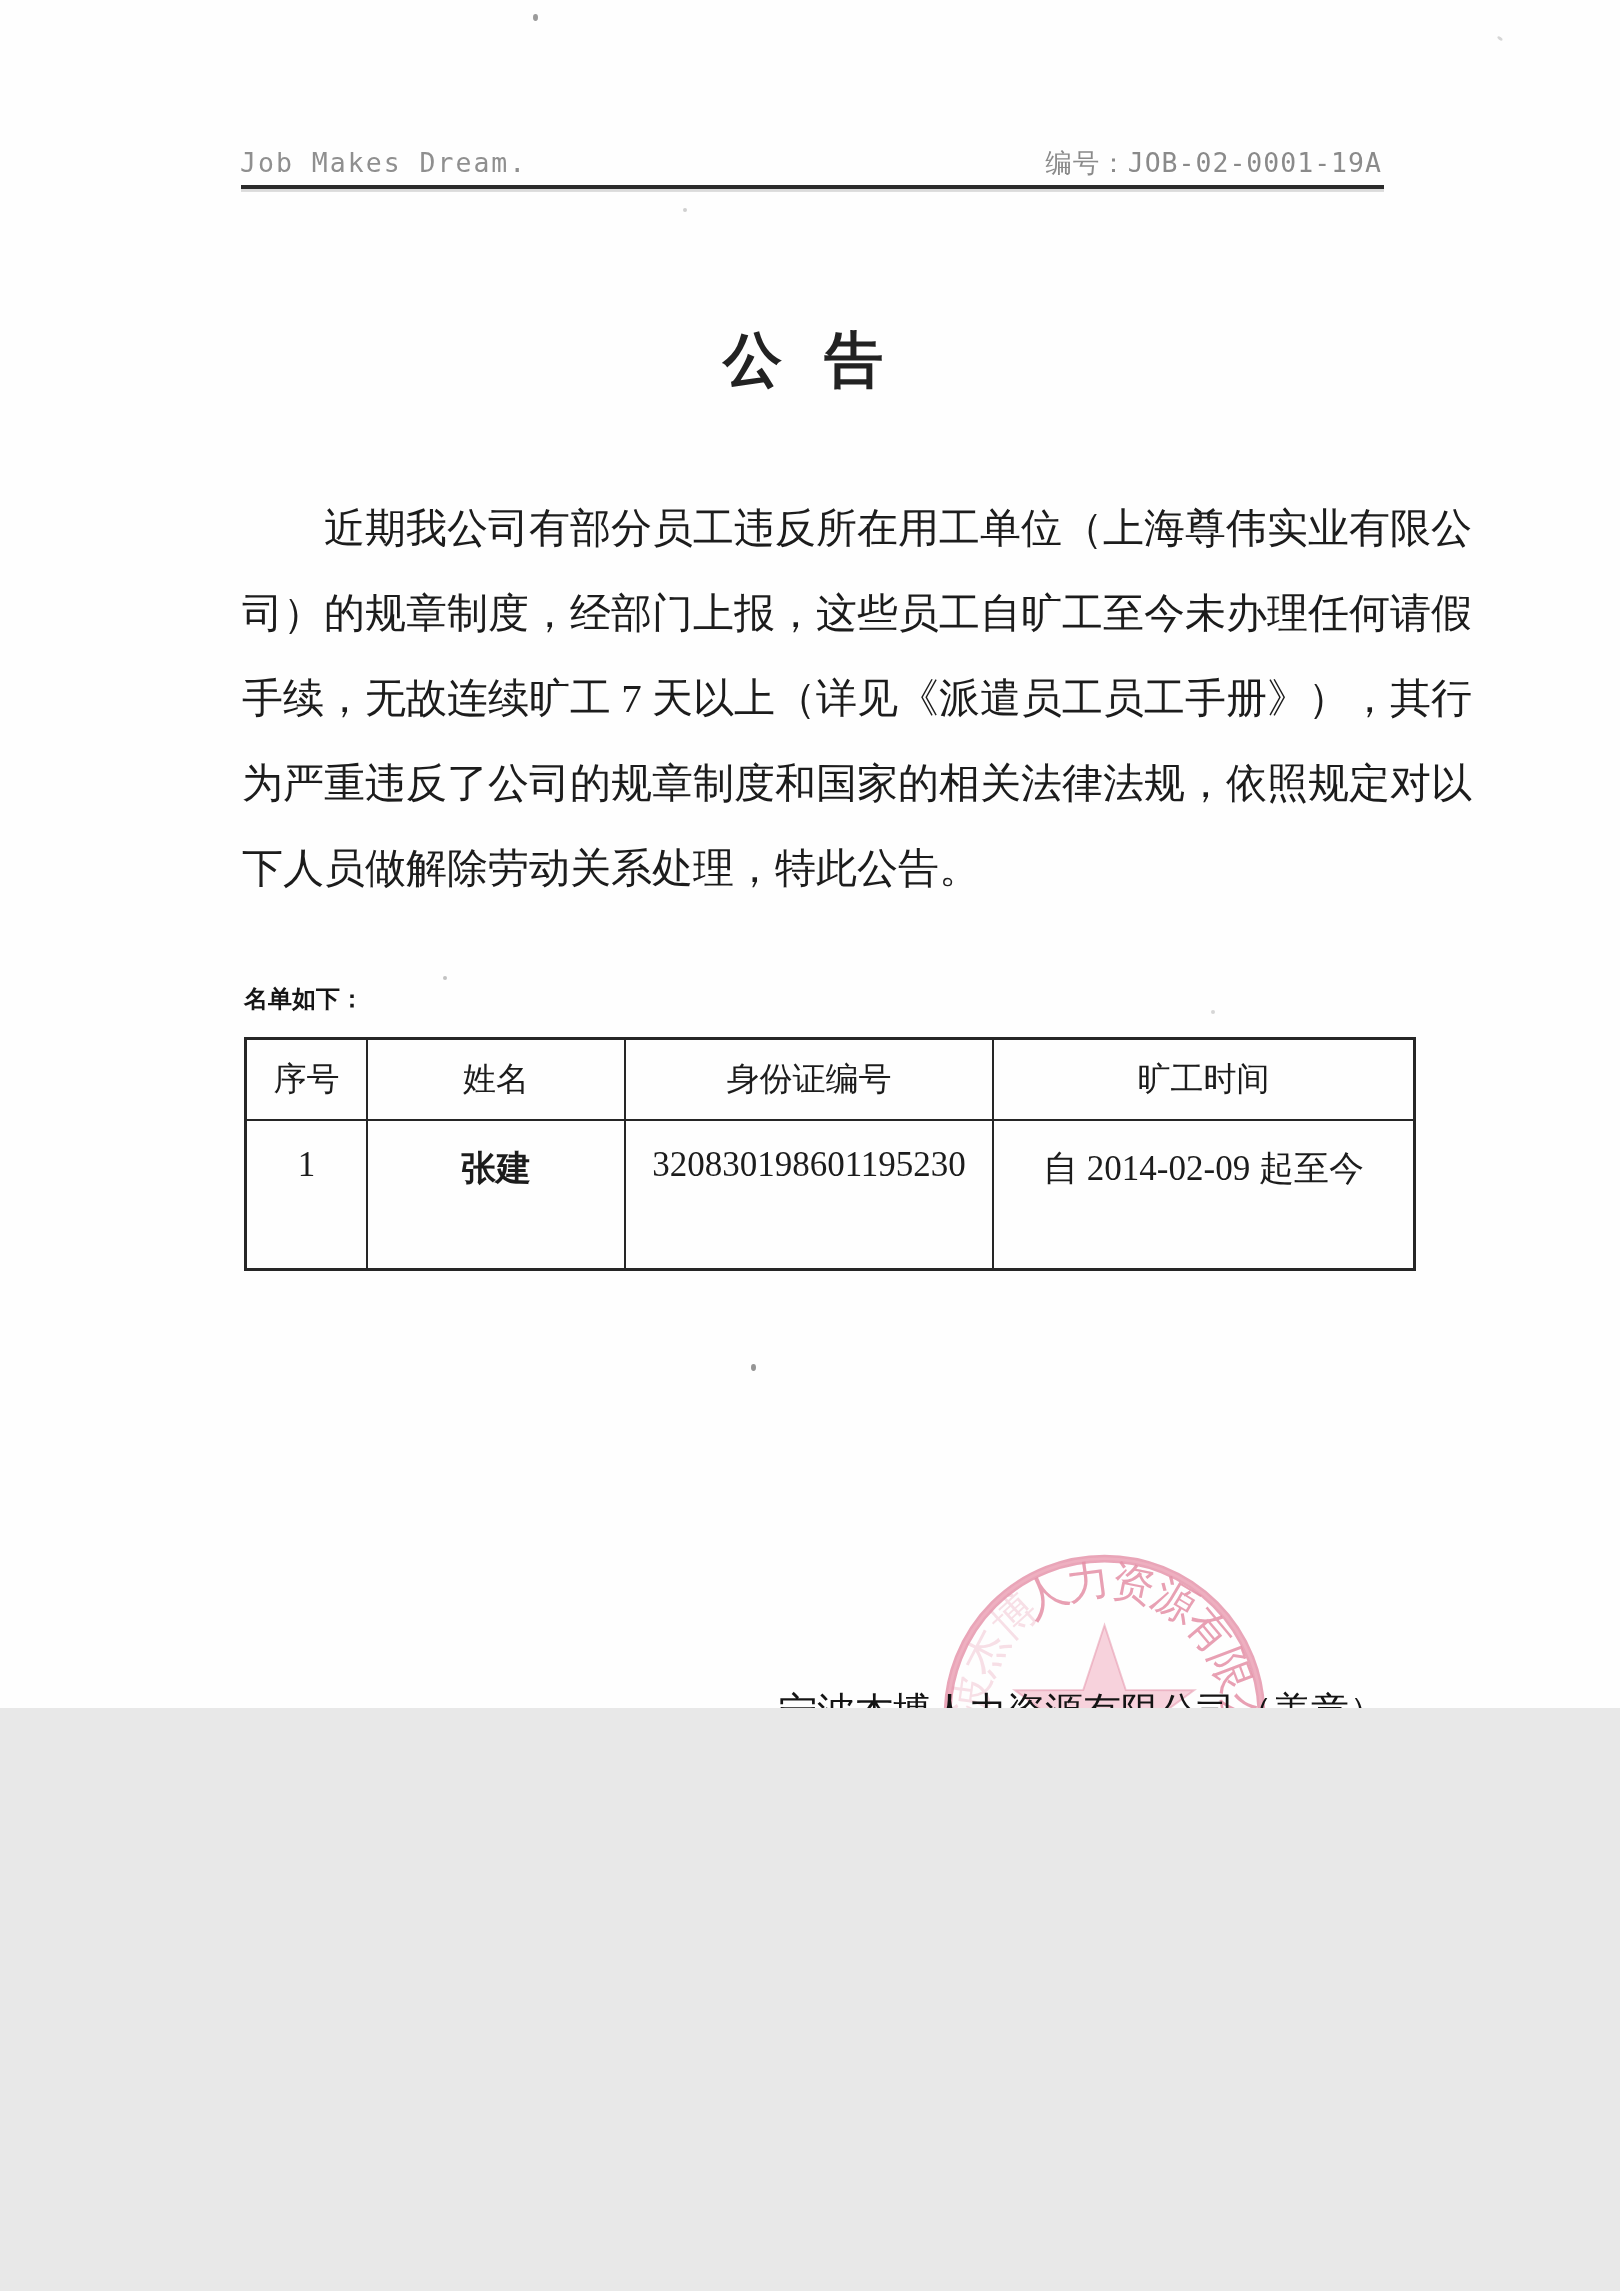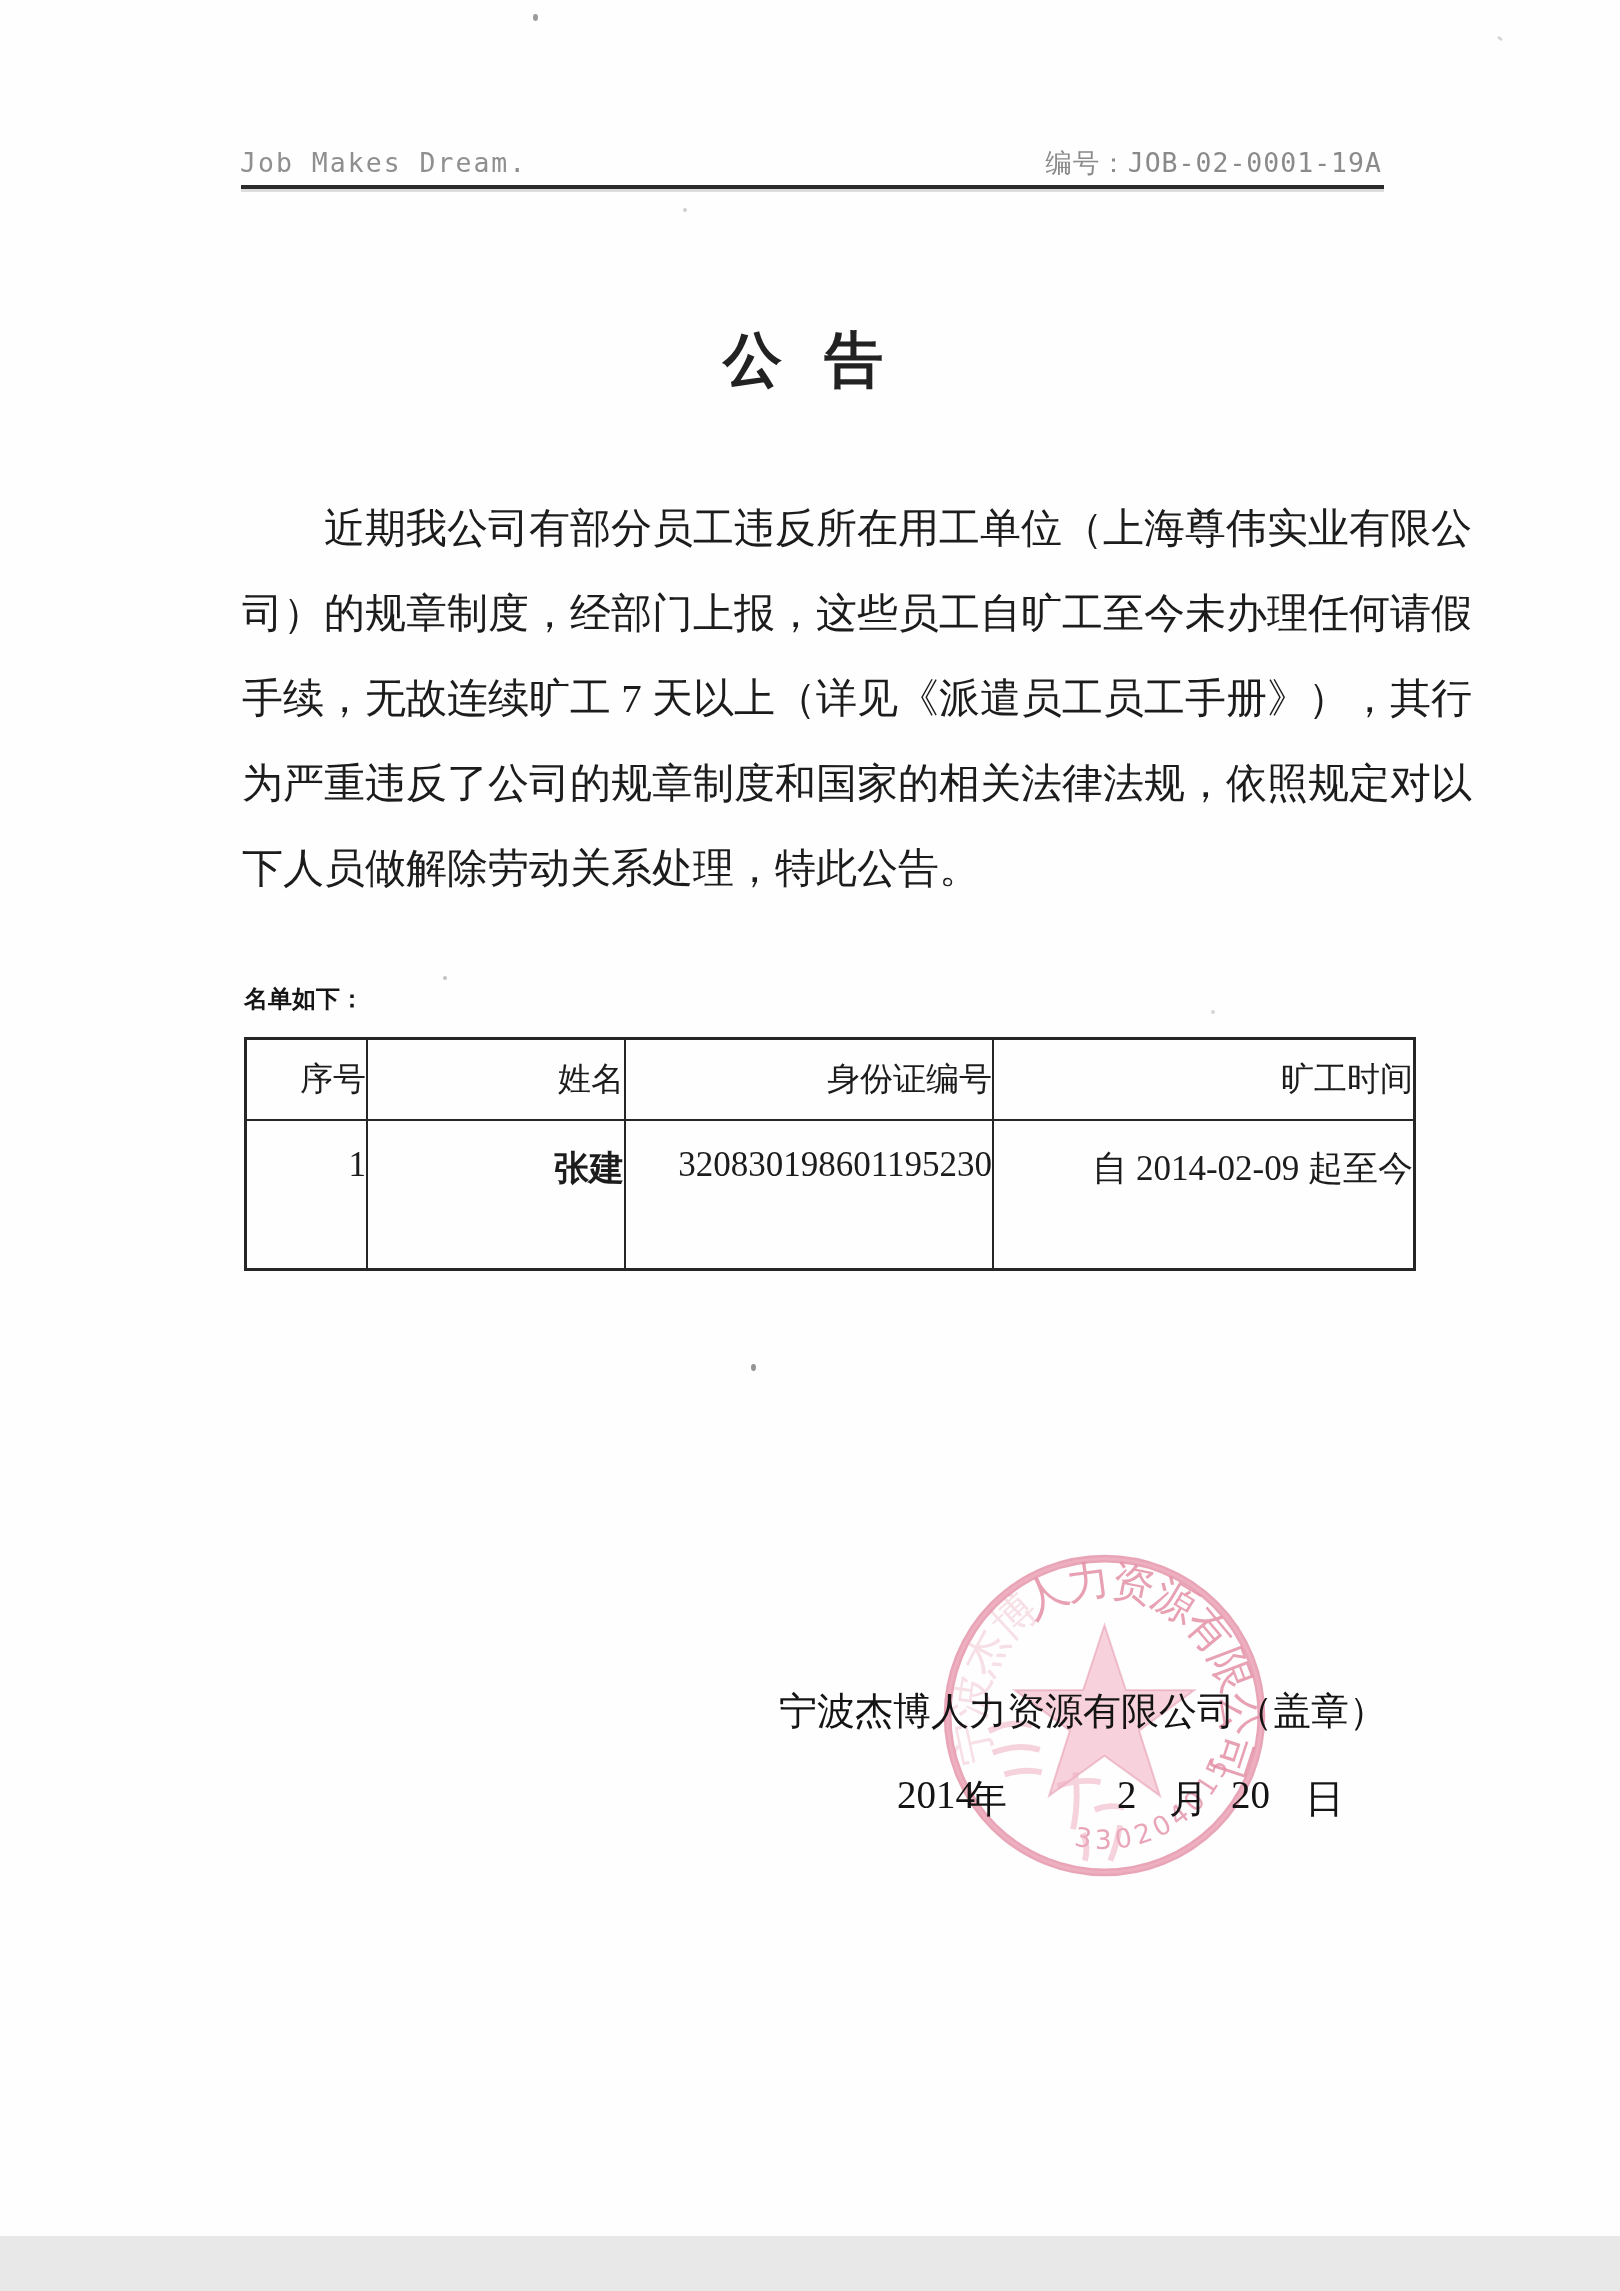--- a/index.html
+++ b/index.html
@@ -1,18 +1,18 @@
 <!DOCTYPE html>
 <html><head>
 <meta charset="utf-8">
 <style>
   html,body{margin:0;padding:0;background:#e8e8e8;}
   .page{
     position:relative;
-    width:1620px;height:2236px;
+    width:1620px;height:1708px;
     background:#fefefe;
     overflow:hidden;
     font-family:"Liberation Serif","DejaVu Serif",serif;
     color:#1d1d1d;
   }
   
   .lh-slogan{
     position:absolute;left:240px;top:147px;
     font-family:"DejaVu Sans Mono","Liberation Mono",monospace;
     font-size:26.5px;color:#8f8f8f;letter-spacing:2px;
@@ -51,21 +51,21 @@
     position:absolute;left:244px;top:983px;
     font-size:24px;font-weight:bold;color:#161616;
   }
   
   .notice-table{
     position:absolute;left:244px;top:1037px;width:1159px;height:205px;
     border-collapse:collapse;table-layout:fixed;
   }
   .notice-table td{
     border:2.9px solid #262626;
-    text-align:right;vertical-align:middle;
+    text-align:center;vertical-align:middle;
     font-size:33px;color:#1c1c1c;
     padding:0;
   }
   .notice-table tr.hdr td{height:79px;}
   .notice-table tr.data td{height:123px;vertical-align:top;padding-top:23.5px;font-size:35px;}
   .notice-table tr.data td.name{font-weight:bold;}
   .notice-table{border:3.9px solid #262626;}
   .col-no{width:119px;}.col-name{width:256px;}.col-id{width:366px;}.col-time{width:419px;}
   
   .sig-line{

